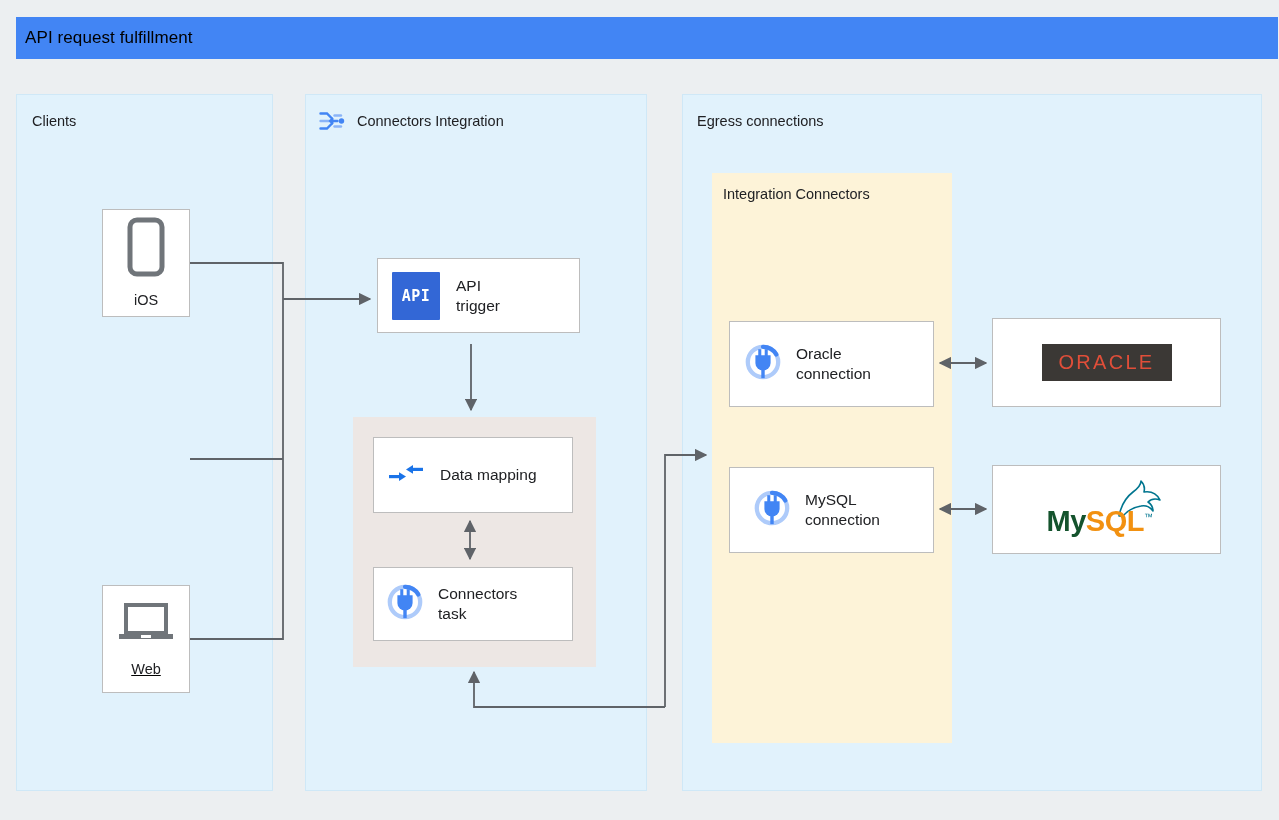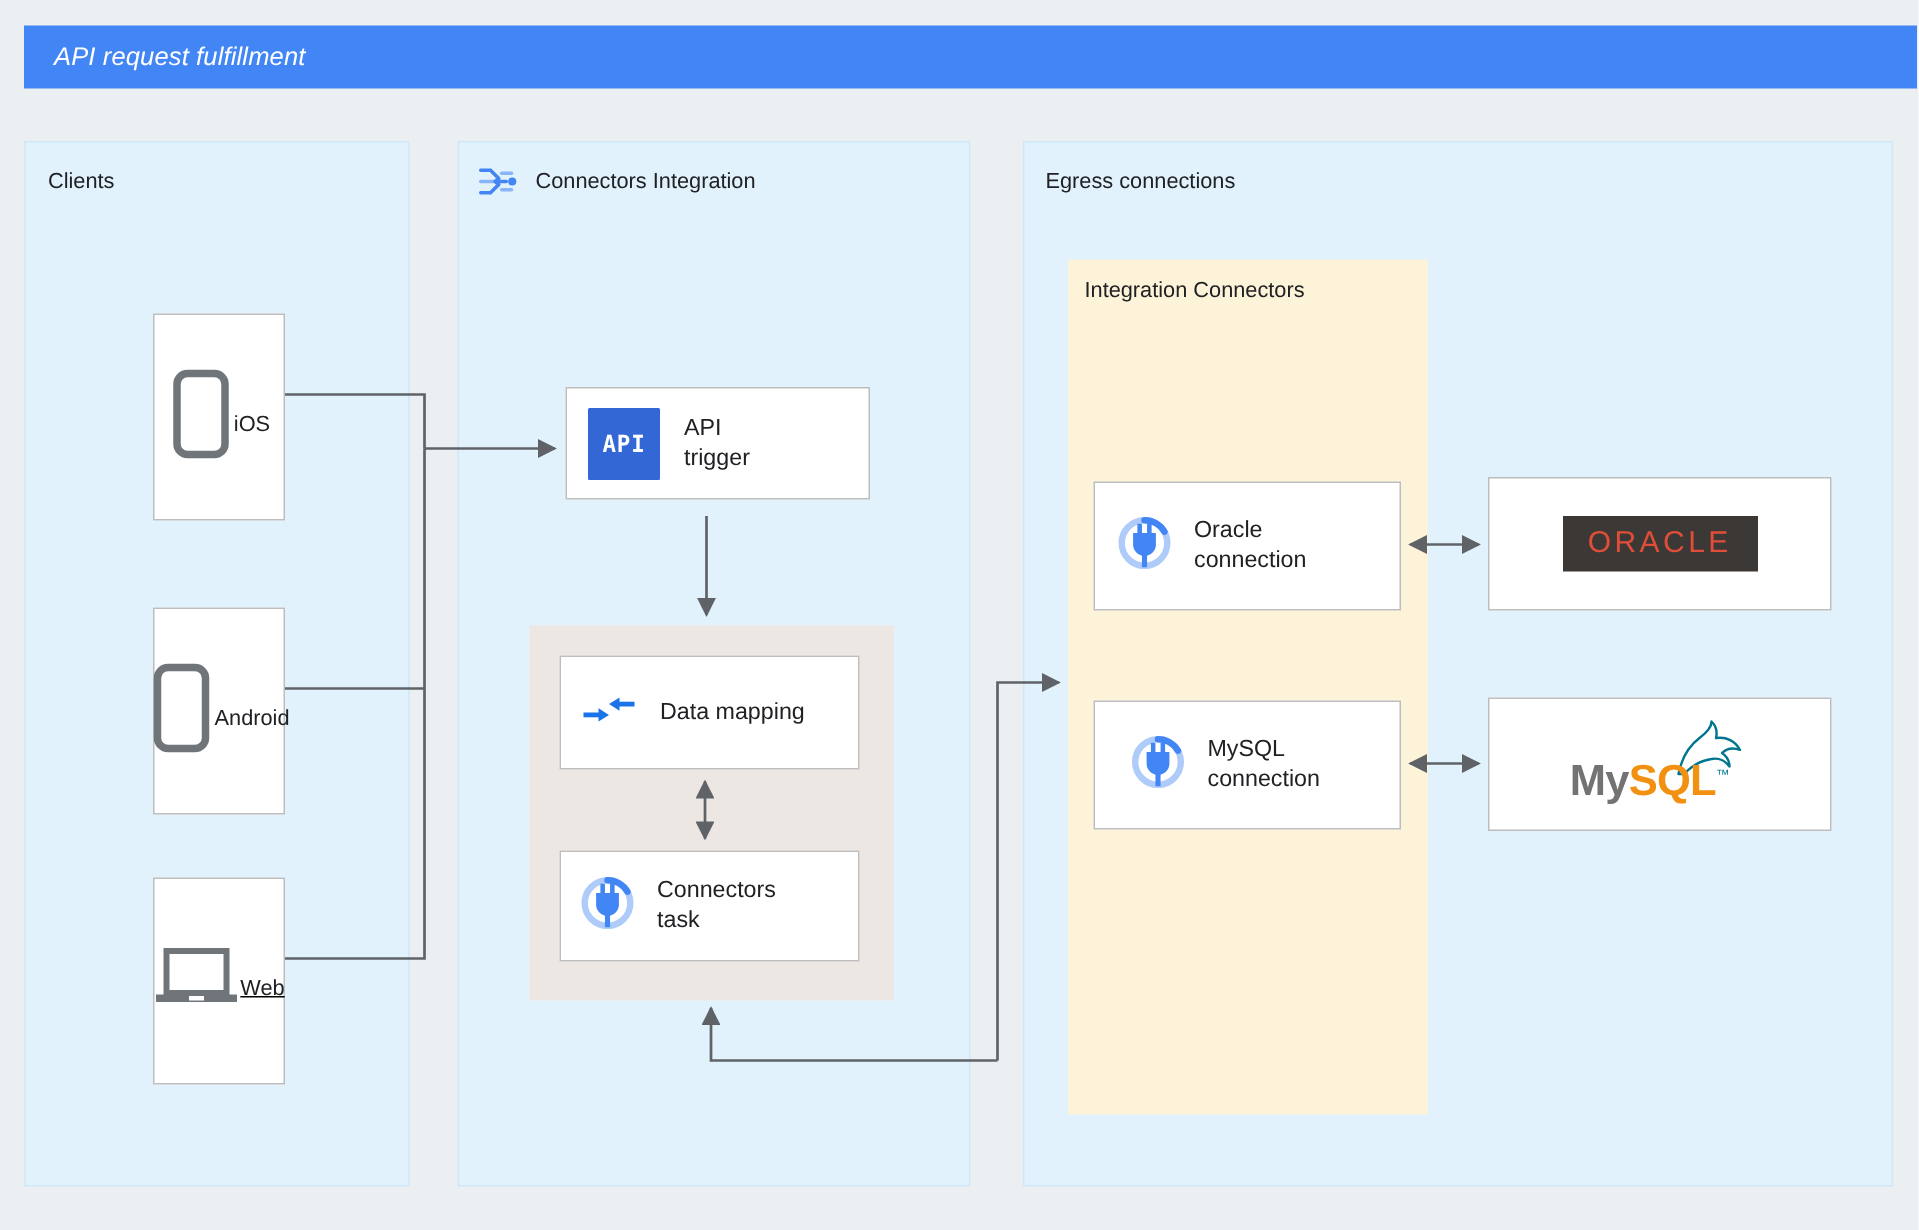--- a/index.html
+++ b/index.html
@@ -18,25 +18,24 @@
 
   
   .titlebar {
     position: absolute;
     left: 16px; top: 17px;
     width: 1262px; height: 42px;
     background: #4285f4;
     display: flex; align-items: center;
   }
   .titlebar .title {
-    color: #ffffff;
+    color: #000000;
     font-size: 17px;
-    padding-left: 20px;
+    padding-left: 9px;
     letter-spacing: .1px;
-    font-style: italic;
   }
 
   
   .lane {
     position: absolute;
     background: #e1f2fc;
     border: 1px solid #cfe8f7;
   }
   .lane-label {
     position: absolute;
@@ -88,22 +87,22 @@
   }
   .card .card-label {
     font-size: 15.5px;
     color: #202124;
     line-height: 1.28;
     white-space: pre-line;
   }
 
   
   .client-card {
-    width: 88px; height: 138px;
-    flex-direction: row;
+    width: 88px; height: 108px;
+    flex-direction: column;
     justify-content: center;
   }
   .client-card .card-label {
     font-size: 14.5px;
     margin-top: 10px;
     text-align: center;
   }
   #card-ios     { left: 102px; top: 209px; }
   #card-android { left: 102px; top: 405px; }
   #card-web     { left: 102px; top: 585px; text-decoration: underline; }
@@ -187,21 +186,21 @@
     position: relative;
     width: 120px; height: 60px;
   }
   .mysql-text {
     position: absolute;
     left: 0; bottom: 2px;
     font-size: 29px;
     letter-spacing: -.5px;
     font-family: "Liberation Sans", sans-serif;
   }
-  .mysql-my  { color: #737373; font-weight: bold; }
+  .mysql-my  { color: #14532d; font-weight: bold; }
   .mysql-sql { color: #f29111; font-weight: bold; }
   .mysql-tm  { color: #00758f; font-size: 9px; vertical-align: super; }
   .mysql-dolphin { position: absolute; right: 4px; top: -4px; }
 
   
   #wires {
     position: absolute;
     left: 0; top: 0;
     width: 1279px; height: 820px;
     pointer-events: none;
@@ -247,28 +246,20 @@
 
   <div class="card client-card" id="card-ios">
     <span class="icon">
       <svg width="44" height="60" viewBox="0 0 44 60">
         <rect x="6" y="3" width="32" height="54" rx="7" ry="7" fill="none" stroke="#70757a" stroke-width="5"></rect>
       </svg>
     </span>
     <span class="card-label">iOS</span>
   </div>
 
-  <div class="card client-card" id="card-android">
-    <span class="icon">
-      <svg width="44" height="60" viewBox="0 0 44 60">
-        <rect x="6" y="3" width="32" height="54" rx="7" ry="7" fill="none" stroke="#70757a" stroke-width="5"></rect>
-      </svg>
-    </span>
-    <span class="card-label">Android</span>
-  </div>
 
   <div class="card client-card" id="card-web">
     <span class="icon">
       <svg width="58" height="46" viewBox="0 0 58 46">
         <rect x="9" y="5" width="40" height="28" fill="none" stroke="#70757a" stroke-width="4"></rect>
         <rect x="2" y="34" width="54" height="5" fill="#70757a"></rect>
         <rect x="24" y="35" width="10" height="3" fill="#ffffff"></rect>
       </svg>
     </span>
     <span class="card-label">Web</span>

